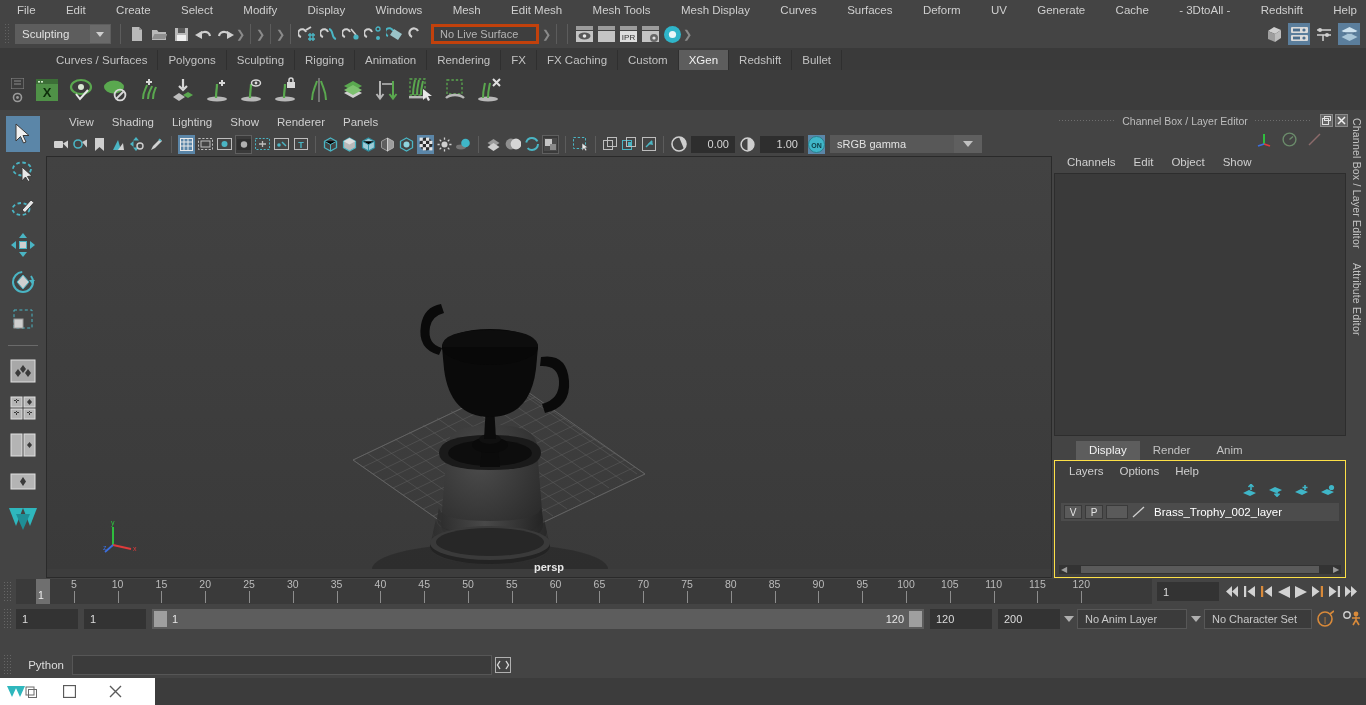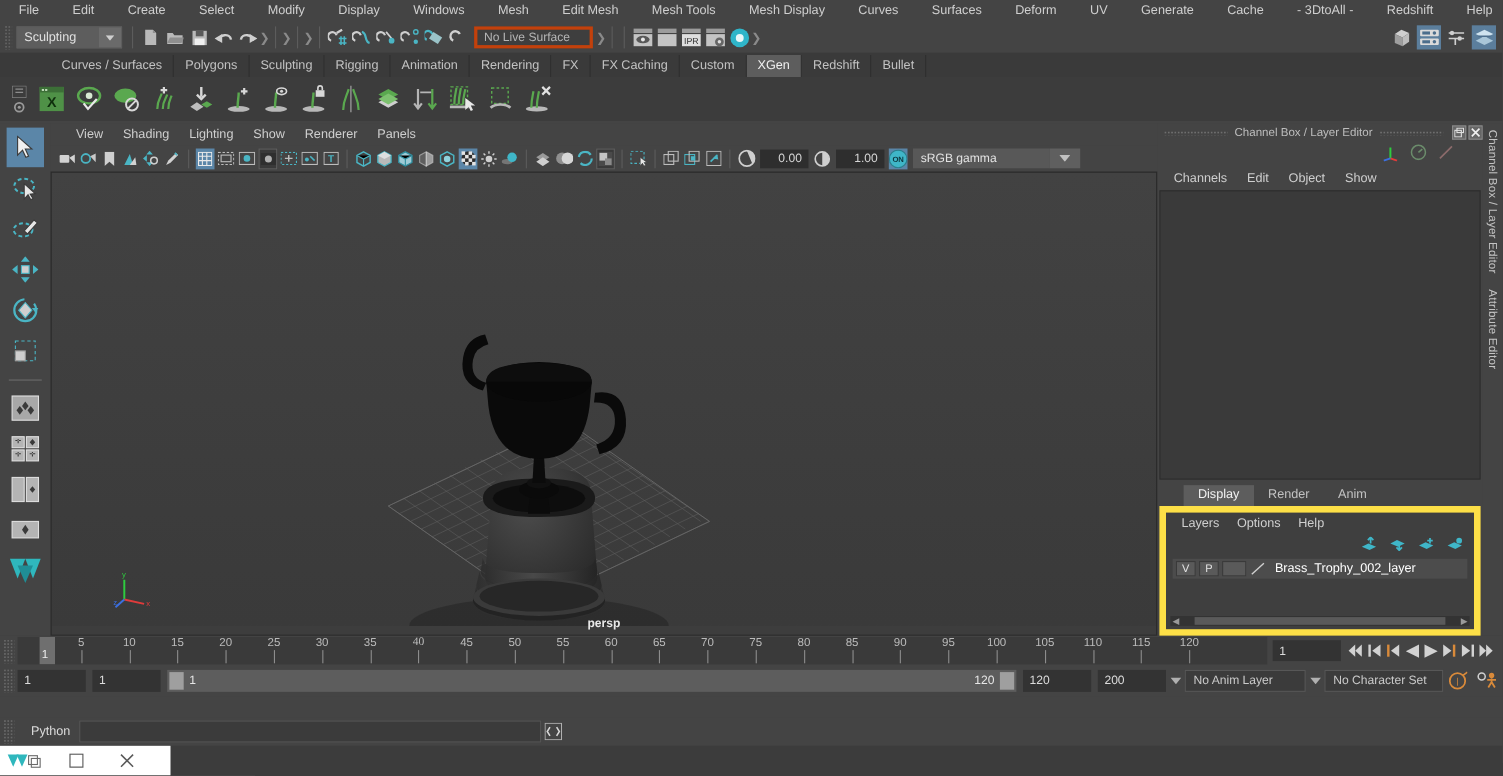--- a/index.html
+++ b/index.html
@@ -68,21 +68,21 @@
   .rtitle { height:17px; display:flex; align-items:center; font-size:10.5px; color:#bdbdbd; }
   .dots { flex:1; height:4px; background-image:radial-gradient(#6e6e6e 38%, transparent 39%); background-size:3px 3px; margin:0 6px;}
   .rtbtn { width:13px; height:13px; background:#666; border:1px solid #8a8a8a; margin-left:2px; display:flex; align-items:center; justify-content:center; font-size:9px; color:#ddd;}
   .cbicons { height:22px; display:flex; align-items:center; justify-content:flex-end; padding-right:26px; gap:10px;}
   .cbmenu { height:22px; display:flex; align-items:center; padding-left:6px; }
   .cbmenu .mi { padding:0 9px; font-size:11.5px; color:#cfcfcf;}
   .cbbody { flex:1; background:#3a3a3a; border:1px solid #2d2d2d; margin:0 2px; }
   .ltabs { height:20px; display:flex; align-items:flex-end; margin-top:4px; padding-left:24px;}
   .ltab { height:19px; line-height:19px; padding:0 13px; font-size:11.5px; color:#c2c2c2;}
   .ltab.active { background:#5d5d5d; color:#f2f2f2;}
-  .lbody { height:118px; background:#3f3f3f; border:6px solid #fde047; margin:0 2px; display:flex; flex-direction:column;}
+  .lbody { height:118px; background:#3f3f3f; border:1px solid #fde047; margin:0 2px; display:flex; flex-direction:column;}
   .lmenu { height:20px; display:flex; align-items:center; padding-left:6px;}
   .lmenu .mi { padding:0 8px; font-size:11.5px; color:#cfcfcf;}
   .larrows { height:20px; display:flex; align-items:center; justify-content:flex-end; padding-right:10px; gap:11px;}
   .layerrow { height:18px; margin:2px 6px 0 6px; background:#4c4c4c; display:flex; align-items:center; padding-left:3px; gap:3px;}
   .lchip { width:18px; height:14px; background:#5a5a5a; border:1px solid #3a3a3a; display:flex; align-items:center; justify-content:center; font-size:10px; color:#e4e4e4;}
   .lchip.blank { width:22px;}
   .lname { font-size:11.5px; color:#ffffff; padding-left:4px;}
   .lscroll { margin:auto 4px 3px 4px; height:9px; background:#333; display:flex; align-items:center;}
   .lscroll .thumb { flex:1; height:7px; background:#5a5a5a; margin:0 12px;}
   .lscroll .a { width:10px; text-align:center; font-size:8px; color:#9a9a9a;}
@@ -1015,21 +1015,21 @@
         <div class="tlnum" style="left: 145.405px;">15</div>
         <div class="tltick" style="left: 189.207px;"></div>
         <div class="tlnum" style="left: 189.207px;">20</div>
         <div class="tltick" style="left: 233.008px;"></div>
         <div class="tlnum" style="left: 233.008px;">25</div>
         <div class="tltick" style="left: 276.81px;"></div>
         <div class="tlnum" style="left: 276.81px; text-align: right;">30</div>
         <div class="tltick" style="left: 320.612px;"></div>
         <div class="tlnum" style="left: 320.612px;">35</div>
         <div class="tltick" style="left: 364.413px;"></div>
-        <div class="tlnum" style="left: 364.413px; font-family: Liberation Serif, serif;">40</div>
+        <div class="tlnum" style="left: 364.413px;">40</div>
         <div class="tltick" style="left: 408.215px;"></div>
         <div class="tlnum" style="left: 408.215px;">45</div>
         <div class="tltick" style="left: 452.017px;"></div>
         <div class="tlnum" style="left: 452.017px;">50</div>
         <div class="tltick" style="left: 495.818px;"></div>
         <div class="tlnum" style="left: 495.818px;">55</div>
         <div class="tltick" style="left: 539.62px;"></div>
         <div class="tlnum" style="left: 539.62px;">60</div>
         <div class="tltick" style="left: 583.421px;"></div>
         <div class="tlnum" style="left: 583.421px;">65</div>

